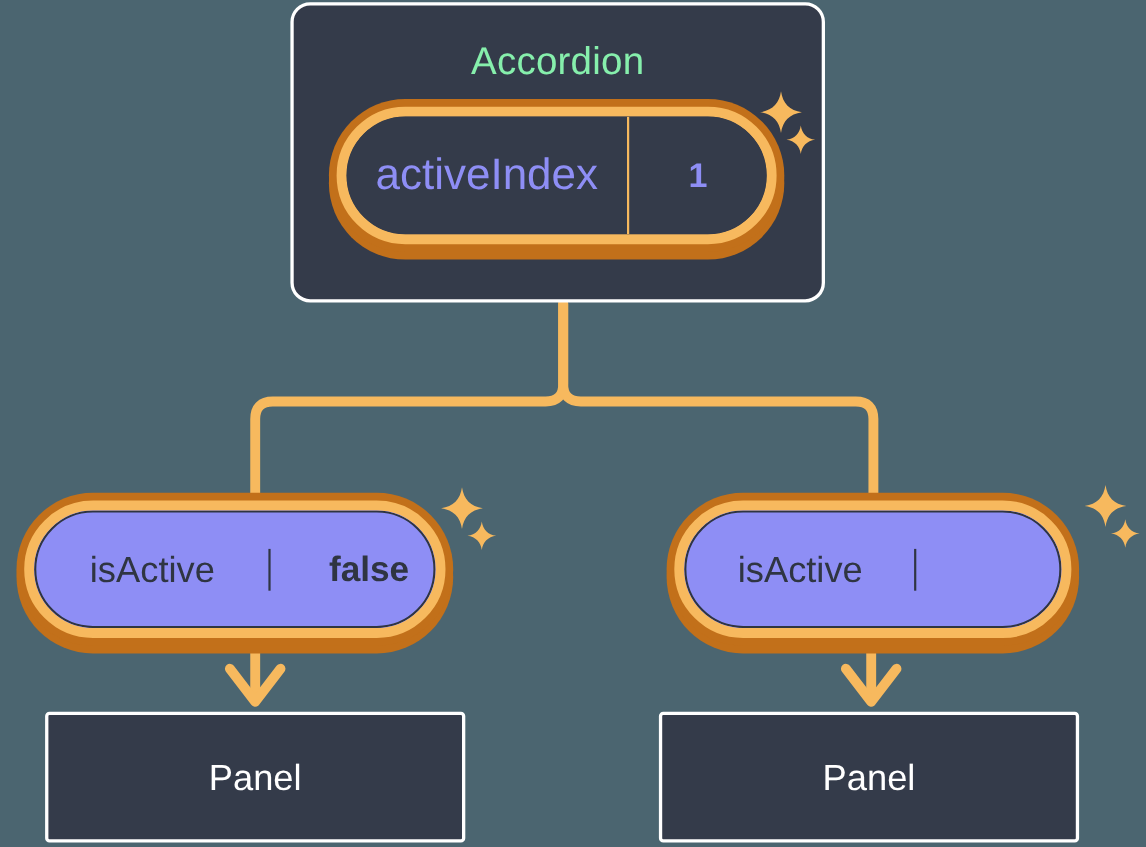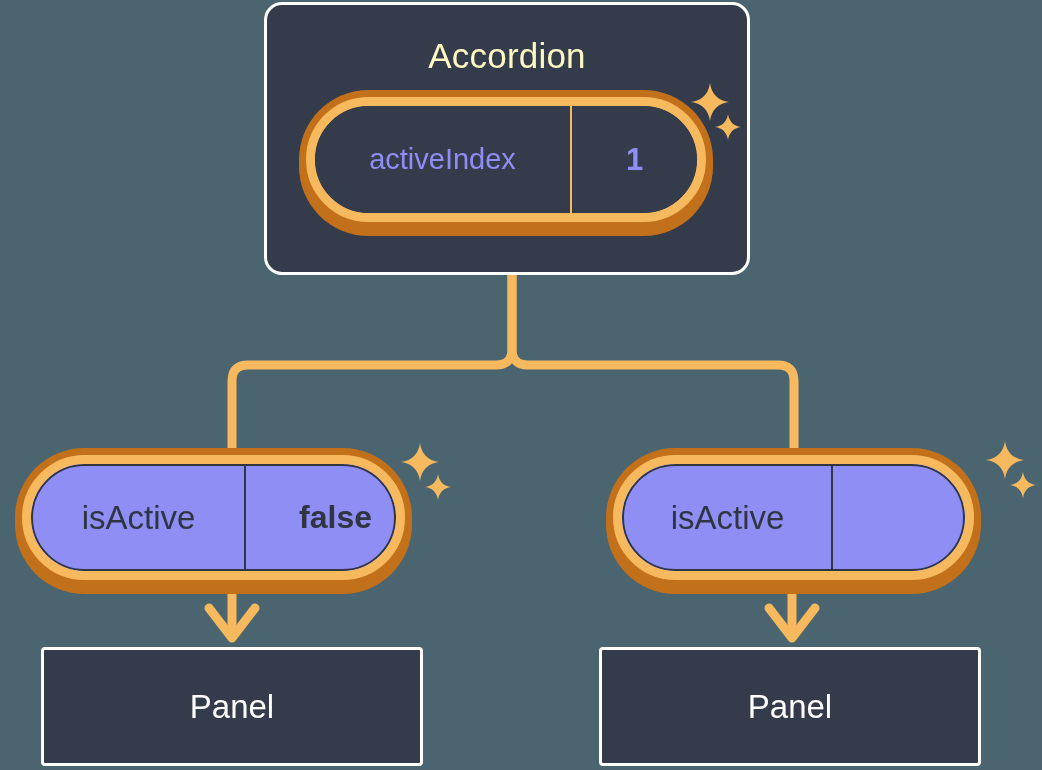--- a/index.html
+++ b/index.html
@@ -48,21 +48,21 @@
     height: 273px;
     border-radius: 18px;
   }
 
   .card-title {
     position: absolute;
     left: 0;
     right: 0;
     top: 31px;
     text-align: center;
-    color: #fef9c3;
+    color: #86efac;
     font-size: 35px;
     font-weight: 400;
     letter-spacing: 0.2px;
   }
 
   .panel-box {
     width: 382px;
     height: 119px;
     border-radius: 4px;
     top: 647px;
@@ -117,21 +117,21 @@
     left: 306px;
     top: 97px;
     width: 400px;
     height: 125px;
     background: #343b4a;
   }
   .pill-top .pill-inner { background: #343b4a; }
   .pill-top .pill-key {
     flex: 0 0 257px;
     color: #8e8ef5;
-    font-size: 29px;
+    font-size: 40px;
     font-weight: 400;
     border-right: 2px solid #f7b95e;
   }
   .pill-top .pill-val {
     flex: 1 1 auto;
     color: #8e8ef5;
     font-size: 31px;
     font-weight: 700;
   }
 
@@ -139,20 +139,21 @@
   .pill-bottom {
     top: 455px;
     height: 125px;
     background: #8e8ef5;
   }
   .pill-bottom .pill-inner {
     background: #8e8ef5;
     border: 2px solid #2f3542;
     border-radius: 999px;
     box-sizing: border-box;
+    align-items: center;
   }
   .pill-bottom .pill-key {
     color: #2f3542;
     font-size: 33px;
     font-weight: 400;
     border-right: 2px solid #2f3542;
   }
   .pill-bottom .pill-val {
     flex: 1 1 auto;
     color: #2f3542;

